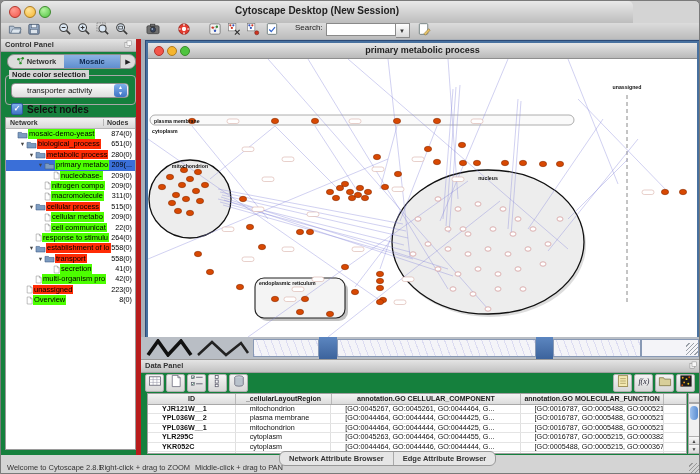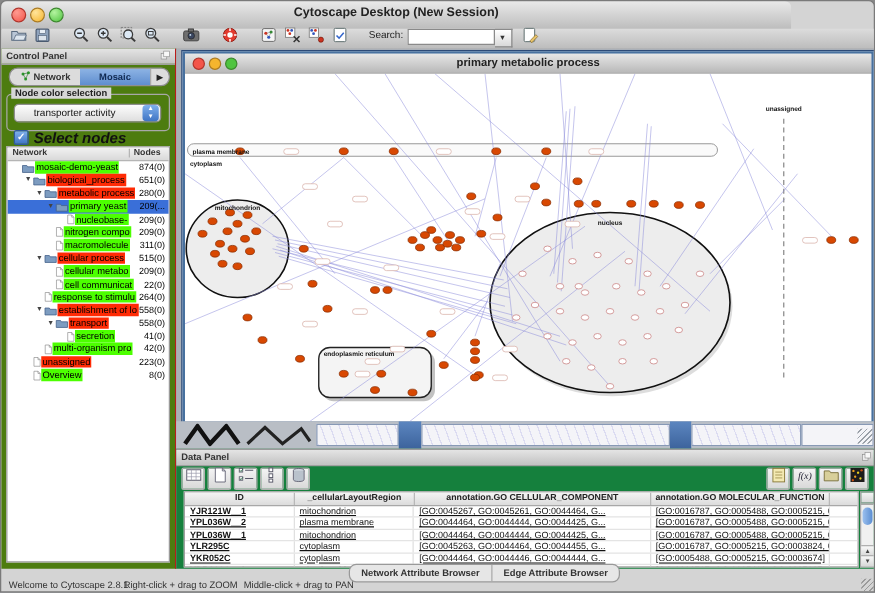--- a/index.html
+++ b/index.html
@@ -11,35 +11,35 @@
   .tl.grn{left:38px;background:radial-gradient(circle at 35% 30%,#b4f3a0,#4fc43f);border:1px solid #3d8a2e;}
   .wtitle{position:absolute;left:0;top:4px;width:100%;text-align:center;font-size:10px;font-weight:bold;color:#222;}
   .toolbar{position:absolute;left:0;top:22px;width:700px;height:17px;background:linear-gradient(#dcdcdc,#bcbcbc);border-bottom:1px solid #909090;display:flex;padding-left:6px;box-sizing:border-box;}
   .tbtn{width:16px;height:15px;margin-right:3px;display:flex;align-items:center;justify-content:center;}
   .tbtn svg{width:14px;height:14px;}
   .tgap{margin-left:12px;}
   .search-label{font-size:8px;color:#222;margin:0 3px 0 12px;}
   .search-input{width:64px;height:11px;border:1px solid #8a8a8a;background:#fff;font-size:8px;padding:0 2px;}
   .dd-btn{width:13px;height:13px;border:1px solid #8a8a8a;border-left:none;background:linear-gradient(#fff,#d8d8d8);font-size:6px;color:#333;display:flex;align-items:center;justify-content:center;}
   
-  .cpanel{position:absolute;left:0;top:38px;width:140px;height:416px;background:#4d7c0f;border-right:1px solid #b91c1c;box-sizing:border-box;}
+  .cpanel{position:absolute;left:0;top:38px;width:140px;height:416px;background:#15803d;border-right:5px solid #b91c1c;box-sizing:border-box;}
   .phead{position:relative;height:11px;background:linear-gradient(#e4e4e4,#c2c2c2);border-bottom:1px solid #a0a0a0;font-size:7.5px;font-weight:bold;color:#333;padding:1px 0 0 4px;}
   .phead .float{position:absolute;right:3px;top:1px;width:9px;height:9px;}
   .cp-tabs{position:absolute;left:6px;top:15px;width:127px;height:13px;border:1px solid #8e8e8e;border-radius:7px;background:#dcdcdc;display:flex;overflow:hidden;}
   .cp-tab{flex:1;font-size:7.5px;font-weight:bold;color:#333;display:flex;align-items:center;justify-content:center;gap:2px;}
   .cp-tab.sel{background:linear-gradient(#8db3e4,#5f8ecf);color:#102a52;}
   .cp-tab-arrow{width:14px;display:flex;align-items:center;justify-content:center;font-size:7px;color:#222;border-left:1px solid #aaa;}
   .groupbox{position:absolute;left:4px;top:36px;width:131px;height:30px;border:1px solid #a8a8a8;border-radius:4px;box-sizing:border-box;}
   .grouplabel{position:absolute;left:8px;top:31px;background:#d6d6d6;padding:0 3px;font-size:7.5px;font-weight:bold;color:#222;}
   .combo{position:absolute;left:10px;top:44px;width:118px;height:15px;border:1px solid #8e8e8e;border-radius:4px;background:linear-gradient(#fdfdfd,#dedede);display:flex;align-items:center;box-sizing:border-box;}
   .combo .val{flex:1;font-size:8px;color:#111;padding-left:15px;white-space:nowrap;overflow:hidden;}
   .combo .cap{width:13px;height:13px;border-radius:3px;background:linear-gradient(#7fb0ec,#3f74c4);color:#fff;font-size:5px;line-height:6px;text-align:center;margin-right:1px;}
   .checkrow{position:absolute;left:10px;top:64px;display:flex;align-items:center;gap:4px;}
   .checkbox{width:10px;height:10px;border-radius:2px;background:linear-gradient(#7fb0ec,#3f74c4);border:1px solid #2f5a9e;color:#fff;font-size:8px;line-height:9px;text-align:center;font-weight:bold;}
-  .checklabel{font-size:12px;font-weight:bold;color:#111;font-style:italic;}
+  .checklabel{font-size:10px;font-weight:bold;color:#111;}
   .treebox{position:absolute;left:4px;top:78px;width:131px;height:333px;background:#fff;border:1px solid #9a9a9a;box-sizing:border-box;overflow:hidden;}
   .treehdr{height:10px;background:linear-gradient(#f2f2f2,#d9d9d9);border-bottom:1px solid #b5b5b5;font-size:7px;font-weight:bold;color:#333;position:relative;}
   .treehdr .c1{position:absolute;left:4px;top:1px;}
   .treehdr .c2{position:absolute;left:97px;top:1px;border-left:1px solid #b5b5b5;padding-left:3px;}
   .trow{position:relative;height:10.4px;font-size:7.5px;color:#000;white-space:nowrap;}
   .trow.sel{background:#3a6fd8;}
   .tlabel{display:inline-block;padding:0 1px;line-height:9.5px;max-width:86px;overflow:hidden;vertical-align:top;}
   .bg-green{background:#4cff00;}
   .bg-red{background:#ff2b05;}
   .tnum{position:absolute;right:3px;top:0;line-height:10px;font-size:7.2px;}
@@ -62,21 +62,21 @@
   .grip{background:repeating-linear-gradient(135deg,transparent 0 2px,#9aa0a8 2px 3px);}
   
   .dpanel{position:absolute;left:140px;top:358px;width:560px;height:96px;background:#15803d;border-top:1px solid #9a9a9a;box-sizing:border-box;}
   .dp-tools{position:absolute;left:4px;top:13px;width:552px;height:19px;display:flex;align-items:center;}
   .dp-tools .tbtn{width:17px;height:16px;border:1px solid #b0b0b0;border-radius:2px;background:linear-gradient(#f4f4f4,#d8d8d8);margin-right:2px;}
   .dp-spacer{flex:1;}
   .dtable{position:absolute;left:6px;top:33px;width:540px;height:61px;background:#fff;border:1px solid #a0a0a0;box-sizing:border-box;overflow:hidden;font-size:7.2px;}
   .dthead{display:flex;height:10px;background:linear-gradient(#f4f4f4,#dcdcdc);border-bottom:1px solid #a8a8a8;font-weight:bold;color:#222;}
   .dthead div{border-right:1px solid #b8b8b8;text-align:center;overflow:hidden;white-space:nowrap;line-height:10px;font-size:7px;}
   .dtrow{display:flex;height:8.4px;border-bottom:1px solid #e4e4e4;color:#111;}
-  .dtrow div{border-right:1px solid #e0e0e0;overflow:hidden;white-space:nowrap;line-height:8.4px;padding-left:4px;box-sizing:border-box;text-decoration:underline;}
+  .dtrow div{border-right:1px solid #e0e0e0;overflow:hidden;white-space:nowrap;line-height:8.4px;padding-left:14px;box-sizing:border-box;}
   .cw0{width:88px;font-weight:bold;}
   .cw1{width:96px;}
   .cw2{width:190px;}
   .cw3{width:144px;}
   .cw4{width:22px;border-right:none!important;}
   .vscroll{position:absolute;right:1px;top:33px;width:12px;height:61px;border:1px solid #a8a8a8;background:#f0f0f0;box-sizing:border-box;}
   .vthumb{position:absolute;left:1px;top:11px;width:8px;height:14px;border-radius:4px;background:linear-gradient(90deg,#9cc0ee,#5b8ed2);}
   .varrow{position:absolute;left:0;width:10px;height:8px;font-size:5px;text-align:center;color:#444;background:linear-gradient(#f8f8f8,#d8d8d8);border-top:1px solid #b0b0b0;line-height:8px;}
   .corner-btn{position:absolute;right:1px;top:33px;width:12px;height:10px;background:linear-gradient(#f4f4f4,#d8d8d8);border:1px solid #a8a8a8;box-sizing:border-box;}
   
@@ -246,21 +246,21 @@
                 <path d="M1 11.5 V3.5 h5 l1 1.5 h7 V11.5 Z" fill="#7d9cc0" stroke="#44618a" stroke-width=".9"></path>
               </svg></span><span class="tlabel bg-green">mosaic-demo-yeast</span><span class="tnum">874(0)</span></div>
           <div class="trow"><span style="display:inline-block;width:13px"></span><span class="tarrow">▼</span><span class="ticon"><svg viewBox="0 0 15 13" width="11" height="9" style="vertical-align:top">
                 <path d="M1 11.5 V3.5 h5 l1 1.5 h7 V11.5 Z" fill="#7d9cc0" stroke="#44618a" stroke-width=".9"></path>
               </svg></span><span class="tlabel bg-red">biological_process</span><span class="tnum">651(0)</span></div>
           <div class="trow"><span style="display:inline-block;width:22px"></span><span class="tarrow">▼</span><span class="ticon"><svg viewBox="0 0 15 13" width="11" height="9" style="vertical-align:top">
                 <path d="M1 11.5 V3.5 h5 l1 1.5 h7 V11.5 Z" fill="#7d9cc0" stroke="#44618a" stroke-width=".9"></path>
               </svg></span><span class="tlabel bg-red">metabolic process</span><span class="tnum">280(0)</span></div>
           <div class="trow sel"><span style="display:inline-block;width:31px"></span><span class="tarrow">▼</span><span class="ticon"><svg viewBox="0 0 15 13" width="11" height="9" style="vertical-align:top">
                 <path d="M1 11.5 V3.5 h5 l1 1.5 h7 V11.5 Z" fill="#7d9cc0" stroke="#44618a" stroke-width=".9"></path>
-              </svg></span><span class="tlabel bg-green">primary yeast</span><span class="tnum">209(...</span></div>
+              </svg></span><span class="tlabel bg-green">primary metabo</span><span class="tnum">209(...</span></div>
           <div class="trow"><span style="display:inline-block;width:40px"></span><span style="display:inline-block;width:7px"></span><span class="ticon"><svg viewBox="0 0 12 14" width="7" height="9" style="vertical-align:top">
                 <path d="M2 1 h5.5 L10.5 4 V13 H2 Z" fill="#fff" stroke="#888" stroke-width=".9"></path>
                 <path d="M7.5 1 v3 h3" fill="none" stroke="#888" stroke-width=".9"></path>
               </svg></span><span class="tlabel bg-green">nucleobase-</span><span class="tnum">209(0)</span></div>
           <div class="trow"><span style="display:inline-block;width:31px"></span><span style="display:inline-block;width:7px"></span><span class="ticon"><svg viewBox="0 0 12 14" width="7" height="9" style="vertical-align:top">
                 <path d="M2 1 h5.5 L10.5 4 V13 H2 Z" fill="#fff" stroke="#888" stroke-width=".9"></path>
                 <path d="M7.5 1 v3 h3" fill="none" stroke="#888" stroke-width=".9"></path>
               </svg></span><span class="tlabel bg-green">nitrogen compo</span><span class="tnum">209(0)</span></div>
           <div class="trow"><span style="display:inline-block;width:31px"></span><span style="display:inline-block;width:7px"></span><span class="ticon"><svg viewBox="0 0 12 14" width="7" height="9" style="vertical-align:top">
                 <path d="M2 1 h5.5 L10.5 4 V13 H2 Z" fill="#fff" stroke="#888" stroke-width=".9"></path>

